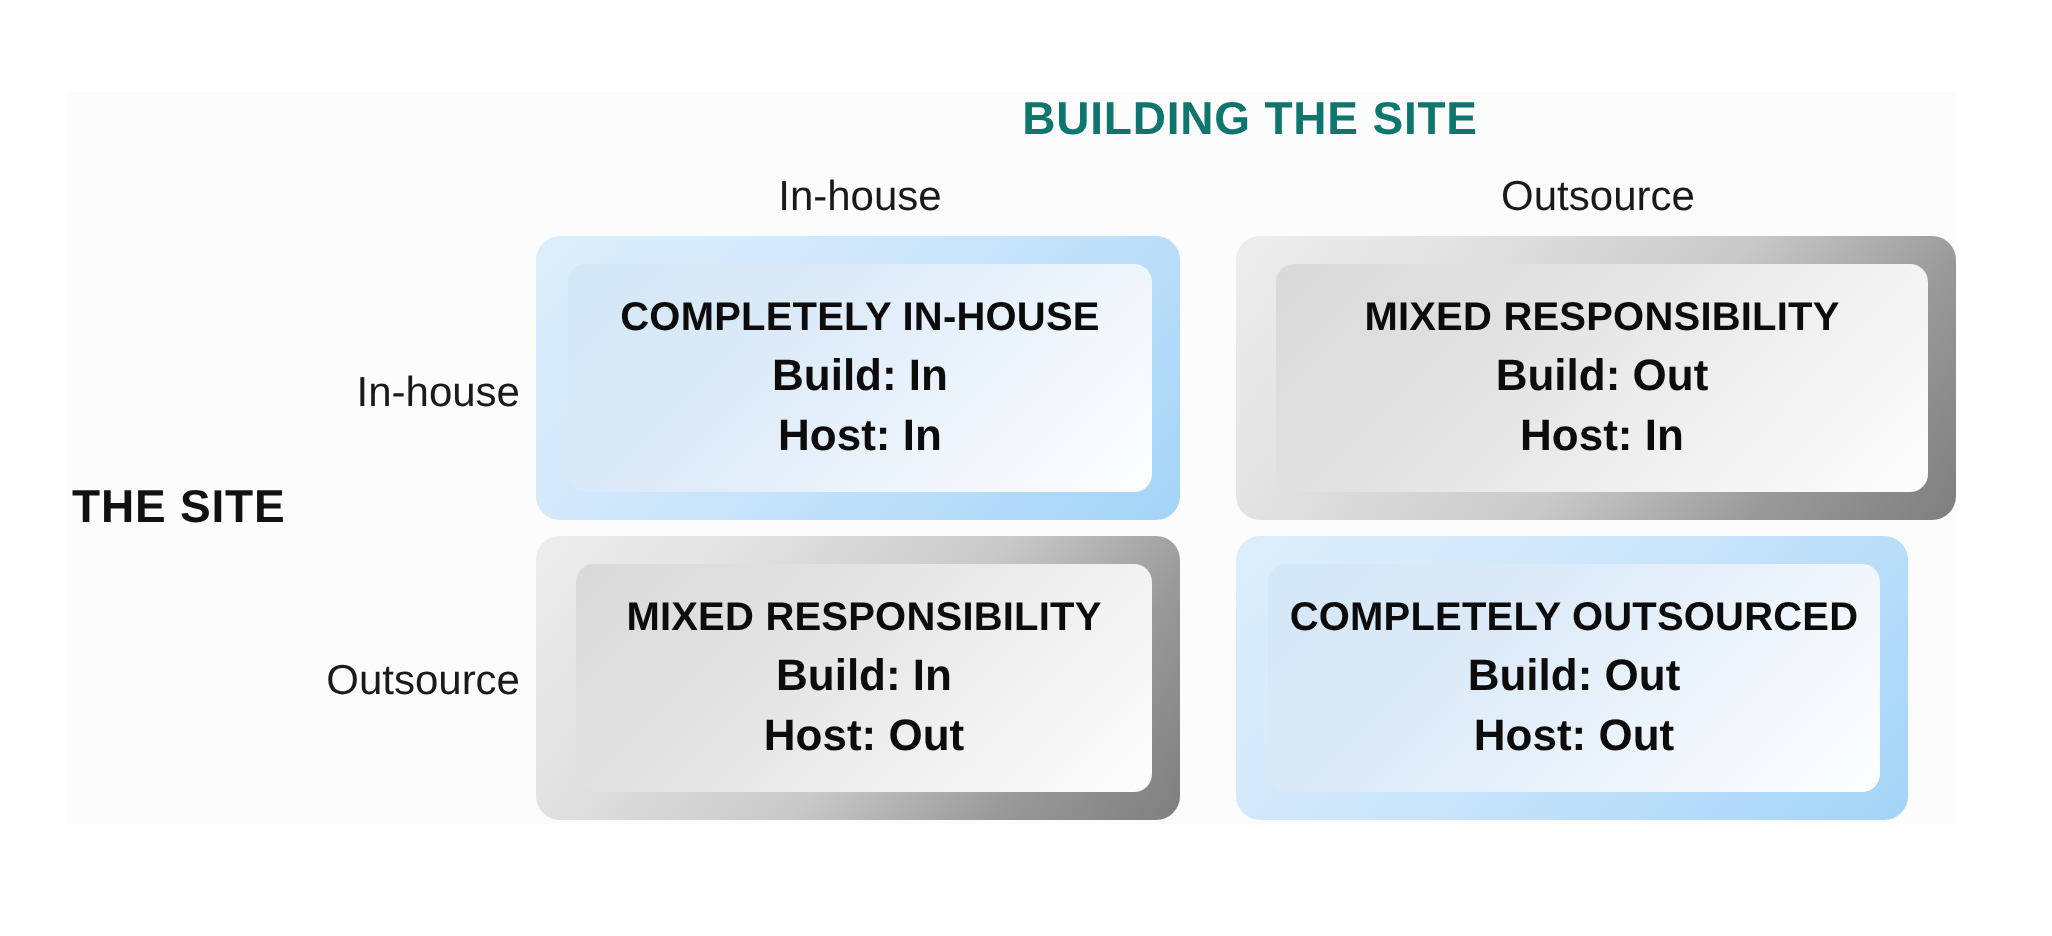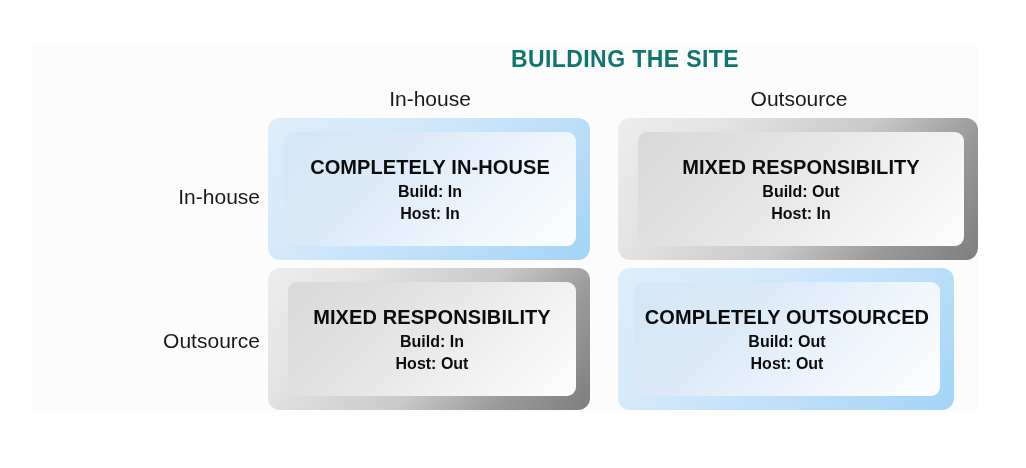--- a/index.html
+++ b/index.html
@@ -112,21 +112,21 @@
   }
 
   .quad-title {
     font-size: 20px;
     font-weight: bold;
     color: #0c0c0c;
     letter-spacing: 0.1px;
     white-space: nowrap;
   }
   .quad-line {
-    font-size: 16px;
+    font-size: 22px;
     font-weight: bold;
     color: #0c0c0c;
     margin-top: 4px;
     white-space: nowrap;
   }
 
   
   #quad-tl { left: 268px; top: 118px; width: 322px; height: 142px; }
   #quad-tr { left: 618px; top: 118px; width: 360px; height: 142px; }
   #quad-bl { left: 268px; top: 268px; width: 322px; height: 142px; }
@@ -137,20 +137,21 @@
 
 <div id="backdrop-panel"></div>
 
 <div id="building-title">BUILDING THE SITE</div>
 
 <div class="col-head" id="col-head-inhouse">In-house</div>
 
 <div class="col-head" id="col-head-outsource">Outsource</div>
 
 <div id="hosting-title">
+  <div>THE SITE</div>
 </div>
 
 <div class="row-head" id="row-head-inhouse">In-house</div>
 
 <div class="row-head" id="row-head-outsource">Outsource</div>
 
 <div class="quad blue" id="quad-tl">
   <div class="quad-inner">
     <div class="quad-title">COMPLETELY IN-HOUSE</div>
     <div class="quad-line">Build: In</div>

